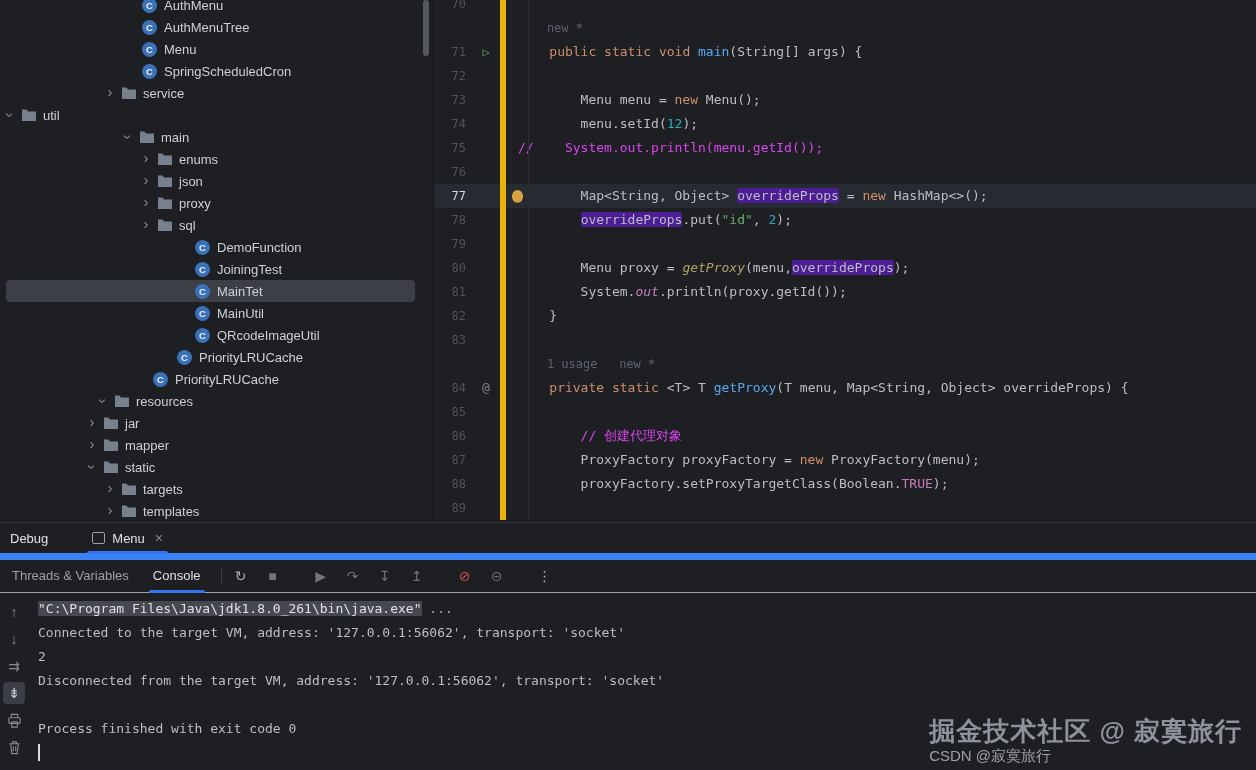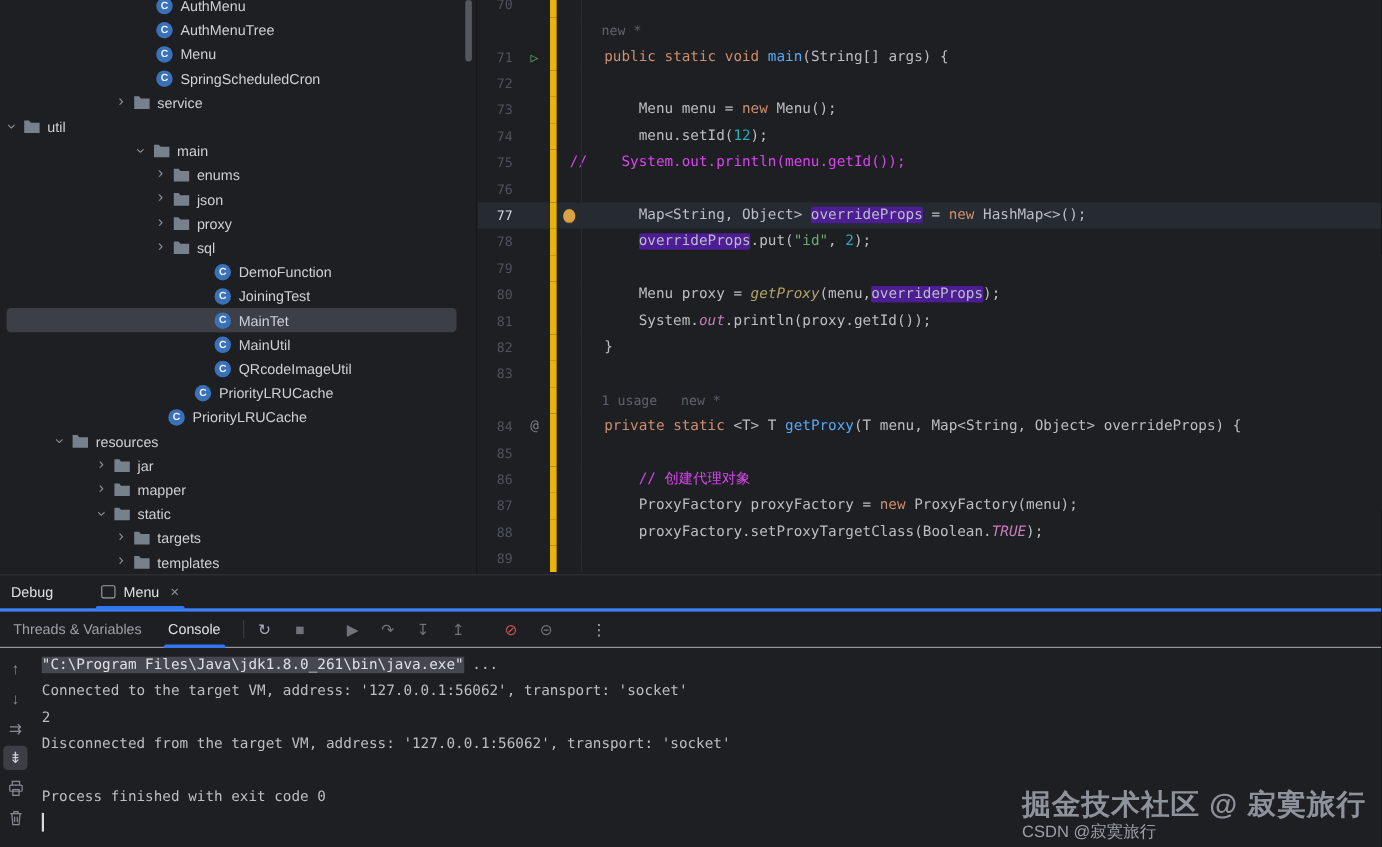--- a/index.html
+++ b/index.html
@@ -32,29 +32,29 @@
   .lnum{width:32px;flex:none;text-align:right;padding-right:6px;color:#4E535C;font-size:12px;}
   .code-row.current .lnum{color:#D5D8DE;}
   .gmark{width:28px;flex:none;text-align:center;}
   .gmark .run{color:#5FAD65;font-size:12px;}
   .gmark .at{color:#7A7F89;font-size:13px;}
   .codecell{flex:1;white-space:pre;position:relative;color:#BCBEC4;border-left:6px solid #eab308;padding-left:12px;}
   .codecell::before{content:"";position:absolute;left:22px;top:0;bottom:0;border-left:1px solid #2A2C31;}
   .p{color:#BCBEC4;} .k{color:#CF8E6D;} .s{color:#6AAB73;} .n{color:#2AACB8;}
   .cm{color:#d946ef;} .d{color:#56A8F5;}
   .sm{color:#B3A368;font-style:italic;}
-  .f{color:#C77DBB;font-style:italic;margin-top:24px;} .ct{color:#C77DBB;font-style:italic;}
+  .f{color:#C77DBB;font-style:italic;margin-top:24px;} .ct{color:#C77DBB;}
   .il{color:#5C636E;font-size:12px;}
   .box{background:#4c1d95;border-radius:2px;}
   .bulb{position:absolute;left:6px;top:6px;width:11px;height:12px;background:#D9A343;
         border-radius:50% 50% 42% 42%;box-shadow:0 2px 0 -1px #8a6a2a;}
 
   
   .debug-panel{height:247px;border-top:1px solid #34363B;display:flex;flex-direction:column;background:#1E1F22;}
-  .debug-header{height:30px;flex:none;display:flex;align-items:center;border-bottom:3px solid #3b82f6;padding-left:10px;}
+  .debug-header{height:30px;flex:none;display:flex;align-items:center;border-bottom:7px solid #3b82f6;padding-left:10px;}
   .dbg-title{font-size:13px;color:#DFE1E5;margin-right:34px;}
   .dbg-tab{height:30px;display:flex;align-items:center;gap:7px;padding:0 10px;position:relative;
            color:#DFE1E5;font-size:13px;cursor:default;}
   .dbg-tab.active::after{content:"";position:absolute;left:5px;right:5px;bottom:-1px;height:3px;
                          background:#3574F0;border-radius:2px 2px 0 0;}
   .cfg-icon{width:11px;height:10px;border:1.5px solid #9DA0A8;border-radius:2px;display:inline-block;}
   .tab-close{color:#868A93;font-size:14px;margin-left:3px;}
 
   .debug-toolbar{height:32px;flex:none;display:flex;align-items:center;border-bottom:1px solid #a3a3a3;}
   .sub-tab{padding:0 12px;height:32px;line-height:32px;font-size:13px;color:#9DA0A8;position:relative;cursor:default;}
@@ -212,21 +212,21 @@
               <span class="cls">C</span>
             </span>
             <span class="tree-label">PriorityLRUCache</span>
           </div>
           <div class="tree-row" style="padding-left: 152px;">
             <span class="tree-ico">
               <span class="cls">C</span>
             </span>
             <span class="tree-label">PriorityLRUCache</span>
           </div>
-          <div class="tree-row" style="padding-left: 44px;">
+          <div class="tree-row" style="padding-left: 93px;">
             <span class="chevron open">›</span>
             <span class="tree-ico">
               <svg width="16" height="14" viewBox="0 0 16 14">
                 <path d="M1 1.5h4.4l1.6 2h8v9.5H1z" fill="#77818D"></path>
               </svg>
             </span>
             <span class="tree-label">resources</span>
           </div>
           <div class="tree-row" style="padding-left: 82px;">
             <span class="chevron">›</span>

